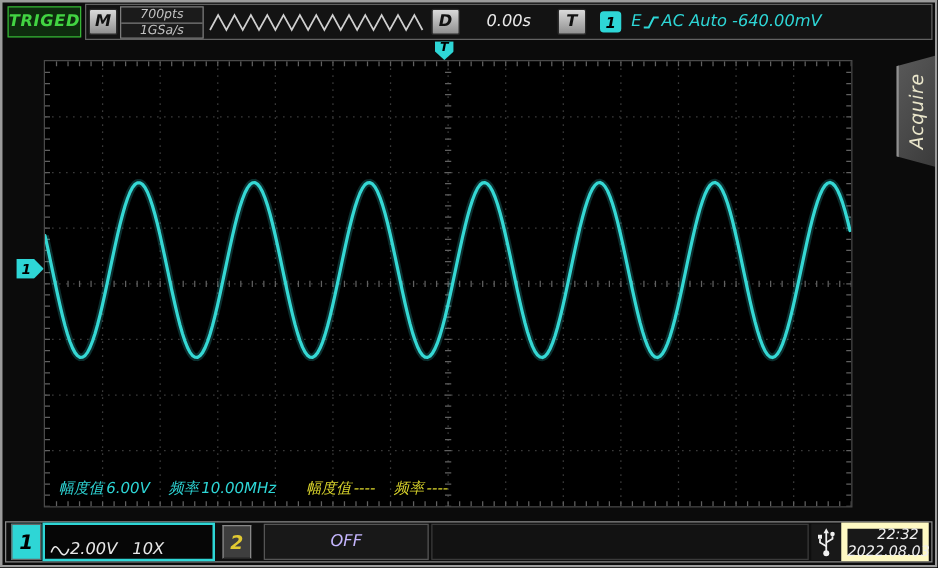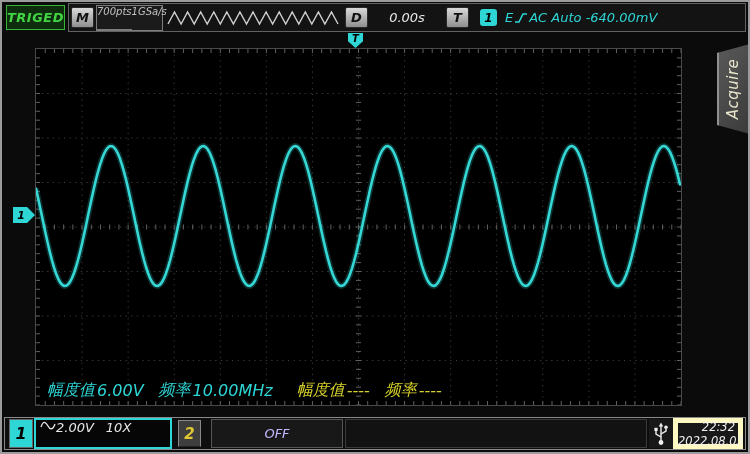--- a/index.html
+++ b/index.html
@@ -26,21 +26,21 @@
     width:23px; height:21px; margin:0 2px; border-radius:2px;
     background:linear-gradient(#d9d9d9,#8f8f8f); border:1px solid #2a2a2a;
     color:#111; font-size:13px; font-weight:bold;
     display:flex; align-items:center; justify-content:center;
   }
   .cell-val{ color:#e9e9e9; font-size:13px; text-align:center; }
   .cell-timebase{ width:98px; }
   .cell-offset{ width:74px; }
   .rate-box{
     width:67px; height:26px; border:1px solid #7d7d7d; background:#1b1b1b;
-    display:flex; flex-direction:row;
+    display:flex; flex-direction:column;
   }
   .rate-box > div{
     flex:1; color:#c2c2c2; font-size:10px; line-height:12px; text-align:center;
   }
   .rate-box > div:first-child{ border-bottom:1px solid #7d7d7d; }
   .zigzag-wrap{ width:174px; height:26px; margin:0 3px; }
   .trig-ch-badge{
     width:17px; height:17px; margin-left:9px; border-radius:3px;
     background:#2ed6d6; color:#000; font-size:12px; font-weight:bold;
     display:flex; align-items:center; justify-content:center;
@@ -61,21 +61,21 @@
     clip-path:polygon(0 0,100% 0,100% 55%,50% 100%,0 55%);
   }
   .ch1-marker{
     position:absolute; left:11px; top:205px; width:22px; height:16px;
     background:#2ed6d6; color:#000; font-size:11px; font-weight:bold;
     display:flex; align-items:center; justify-content:center; padding-right:6px;
     clip-path:polygon(0 0,64% 0,100% 50%,64% 100%,0 100%);
   }
   .measure-strip{
     position:absolute; left:45px; top:379px; height:18px; white-space:nowrap;
-    font-size:16px; display:flex; align-items:center;
+    font-size:12px; display:flex; align-items:center;
   }
   .m-cyan{ color:#2ed6d6; }
   .m-yellow{ color:#d8d32b; }
   .m-val{ margin-left:2px; }
   .m-gap{ display:inline-block; width:15px; }
   .m-biggap{ display:inline-block; width:24px; }
   
   .acquire-tab{
     position:absolute; left:715px; top:42px; width:33px; height:90px;
     background:linear-gradient(120deg,#5a5a5a,#3a3a3a);
@@ -95,21 +95,21 @@
   }
   .ch1-num{
     width:24px; height:29px; margin-left:4px;
     background:#2ed6d6; border:1px solid #666; color:#000;
     font-size:16px; font-weight:bold;
     display:flex; align-items:center; justify-content:center;
   }
   .ch1-box{
     width:138px; height:31px; margin-left:1px;
     border:2px solid #2ed6d6; background:#060606;
-    display:flex; align-items:flex-start; padding-left:4px;
+    display:flex; align-items:flex-end; padding-left:4px;
     color:#e8e8e8; font-size:13px; white-space:nowrap;
   }
   .ch1-box .probe{ margin-left:12px; }
   .ch2-num{
     width:23px; height:27px; margin-left:6px;
     background:#3e3e3e; border:1px solid #888; border-bottom-color:#222; color:#e0c832;
     font-size:15px; font-weight:bold;
     display:flex; align-items:center; justify-content:center;
   }
   .ch2-box{

